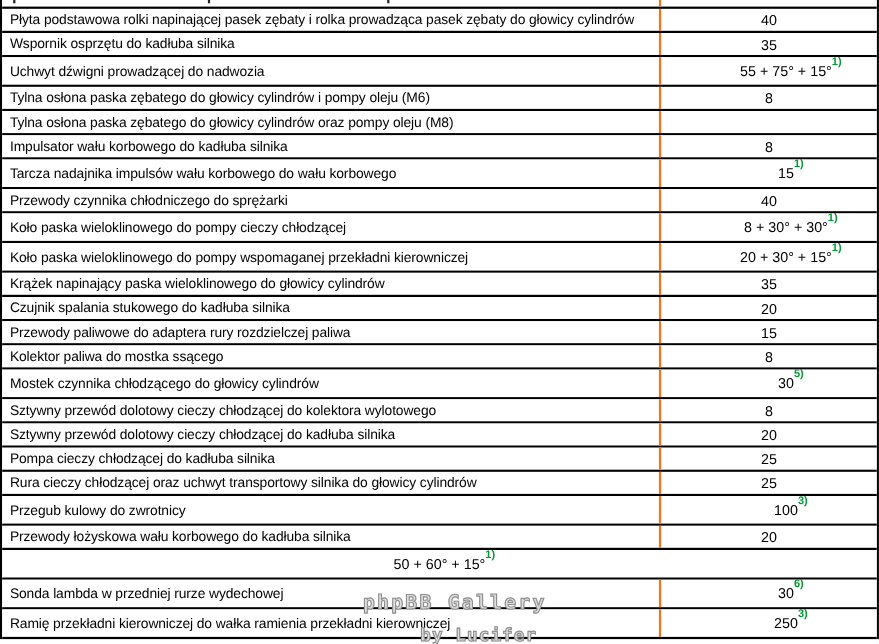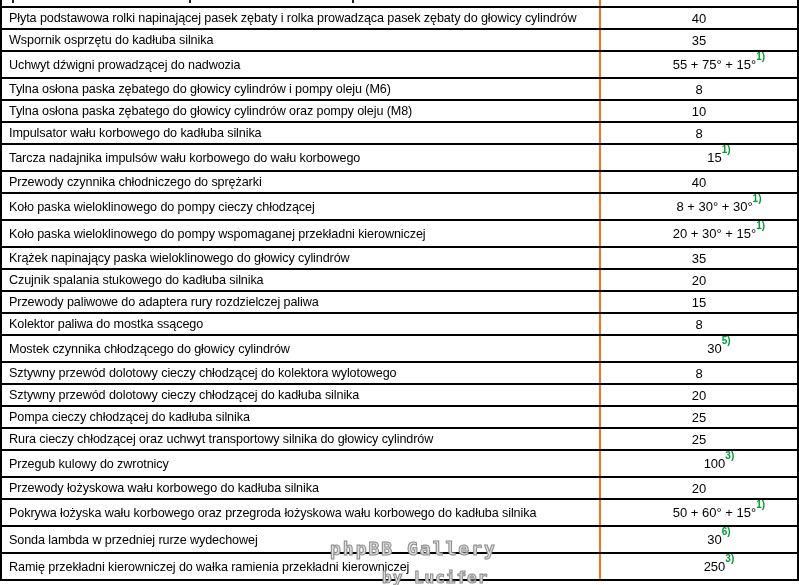--- a/index.html
+++ b/index.html
@@ -129,25 +129,20 @@
     <div class="cell-desc">Tylna osłona paska zębatego do głowicy cylindrów i pompy oleju (M6)</div>
     <div class="cell-val">
       <span class="val-wrap">
         <span class="val-text">8</span>
       </span>
     </div>
   </div>
 
   <div class="row">
     <div class="cell-desc">Tylna osłona paska zębatego do głowicy cylindrów oraz pompy oleju (M8)</div>
-    <div class="cell-val">
-      <span class="val-wrap">
-        <span class="val-text">10</span>
-      </span>
-    </div>
   </div>
 
   <div class="row">
     <div class="cell-desc">Impulsator wału korbowego do kadłuba silnika</div>
     <div class="cell-val">
       <span class="val-wrap">
         <span class="val-text">8</span>
       </span>
     </div>
   </div>
@@ -281,21 +276,20 @@
   <div class="row">
     <div class="cell-desc">Przewody łożyskowa wału korbowego do kadłuba silnika</div>
     <div class="cell-val">
       <span class="val-wrap">
         <span class="val-text">20</span>
       </span>
     </div>
   </div>
 
   <div class="row row-tall">
-    <div class="cell-desc">Pokrywa łożyska wału korbowego oraz przegroda łożyskowa wału korbowego do kadłuba silnika</div>
     <div class="cell-val">
       <span class="val-wrap">
         <span class="val-text">50 + 60° + 15°</span><sup class="val-sup">1)</sup>
       </span>
     </div>
   </div>
 
   <div class="row row-tall">
     <div class="cell-desc">Sonda lambda w przedniej rurze wydechowej</div>
     <div class="cell-val">

